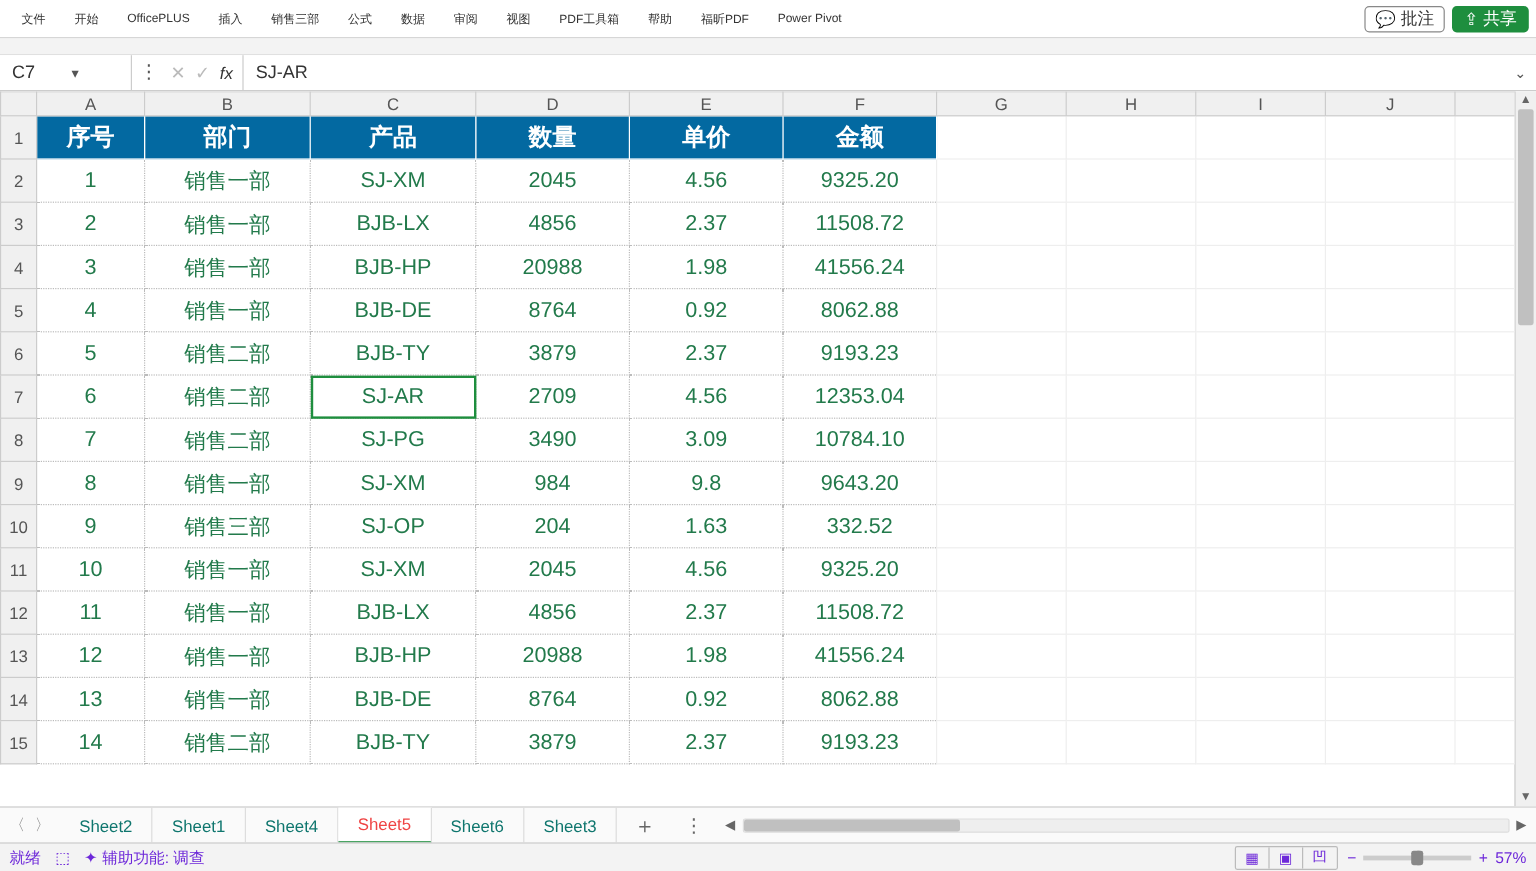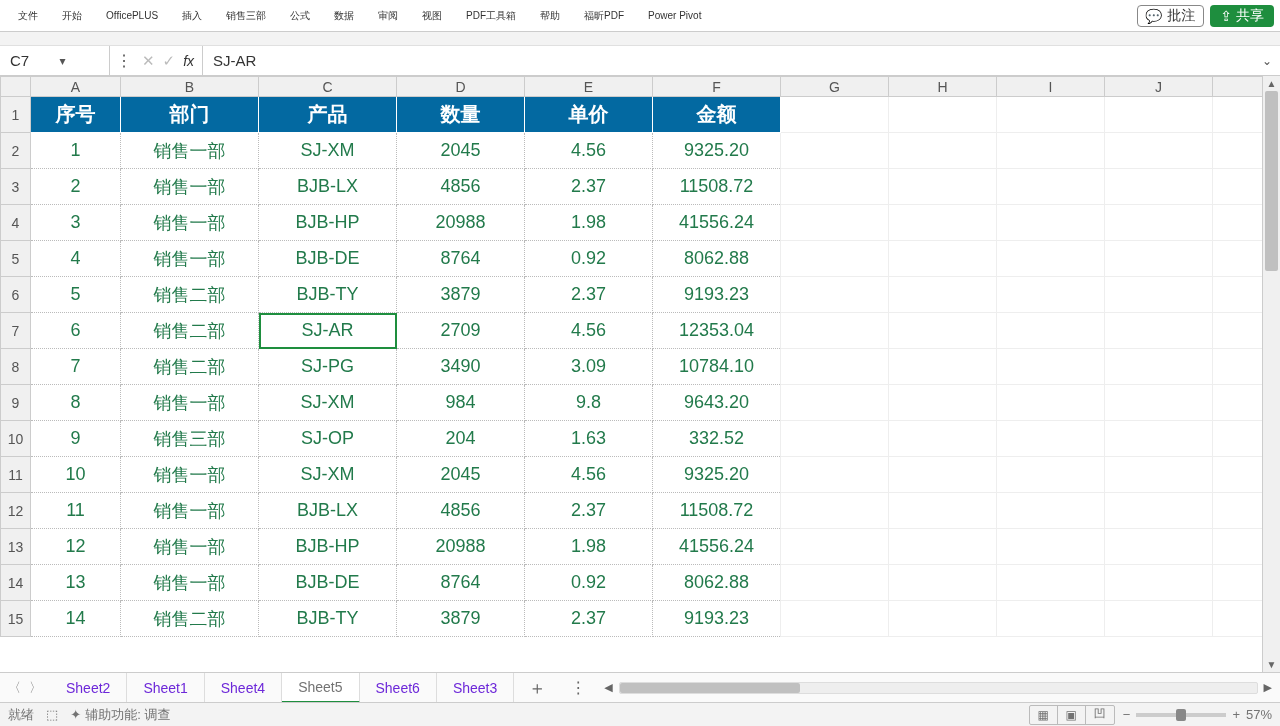--- a/index.html
+++ b/index.html
@@ -51,31 +51,31 @@
   .vscroll { width: 18px; background: #f0f0f0; border-left: 1px solid #ccc; display:flex; flex-direction:column; align-items:center; }
   .vscroll .arrow { font-size: 10px; color: #666; padding: 2px 0; }
   .vscroll .track { flex:1; width: 100%; position: relative; }
   .vscroll .thumb { position:absolute; top:0; left:2px; right:2px; height: 180px; background: #c0c0c0; border-radius: 2px; }
   
   
   .tabs-row { display: flex; align-items: center; height: 30px; border-top: 1px solid #ccc; background: #fafafa; }
   .tab-nav { display: flex; align-items: center; padding: 0 8px; gap: 8px; color: #888; font-size: 13px; }
   .tab-nav span { cursor: pointer; }
   .tabs { display: flex; height: 100%; }
-  .tab { padding: 0 16px; display: flex; align-items: center; border-right: 1px solid #ddd; font-size: 14px; cursor: pointer; color: #6d28d9; }
-  .tab.active { background: #fff; border-bottom: 2px solid #1e8e3e; color: #737373; font-weight: 500; margin-bottom:-1px; }
+  .tab { padding: 0 16px; display: flex; align-items: center; border-right: 1px solid #ddd; font-size: 14px; cursor: pointer; color: #0f766e; }
+  .tab.active { background: #fff; border-bottom: 2px solid #1e8e3e; color: #ef4444; font-weight: 500; margin-bottom:-1px; }
   .tab-add { padding: 0 14px; font-size: 18px; color: #666; display:flex; align-items:center; }
   .tab-menu { padding: 0 10px; font-size: 16px; color: #666; display:flex; align-items:center; }
   .hscroll { flex: 1; display: flex; align-items: center; padding: 0 4px; }
   .hscroll .arrow { font-size: 11px; color: #666; padding: 0 4px; cursor:pointer; }
   .hscroll .track { flex:1; height: 12px; background: #eee; border: 1px solid #ddd; border-radius: 2px; margin: 0 2px; position: relative; }
   .hscroll .thumb { position:absolute; left:0; top:0; bottom:0; width: 180px; background: #c0c0c0; border-radius: 2px; }
   
   
-  .status-bar { display: flex; align-items: center; height: 24px; background: #f3f3f3; border-top: 1px solid #ccc; font-size: 13px; color: #737373; padding: 0 8px; }
+  .status-bar { display: flex; align-items: center; height: 24px; background: #f3f3f3; border-top: 1px solid #ccc; font-size: 13px; color: #6d28d9; padding: 0 8px; }
   .status-bar .sb-item { display: flex; align-items: center; gap: 4px; margin-right: 12px; }
   .status-spacer { flex: 1; }
   .view-btns { display: flex; border: 1px solid #bbb; border-radius: 2px; overflow: hidden; margin-right: 8px; }
   .view-btns span { width: 28px; height: 18px; display:flex; align-items:center; justify-content:center; border-right:1px solid #bbb; font-size:12px; }
   .view-btns span:last-child { border-right:none; }
   .zoom { display: flex; align-items: center; gap: 6px; }
   .zoom .slider { width: 90px; height: 4px; background: #ccc; position: relative; }
   .zoom .slider::after { content:""; position:absolute; left:50%; top:-4px; width:2px; height:12px; background:#888; }
   .zoom .slider .knob { position:absolute; left: calc(50% - 5px); top:-4px; width:10px; height:12px; background:#888; border-radius:2px; }
 </style>

